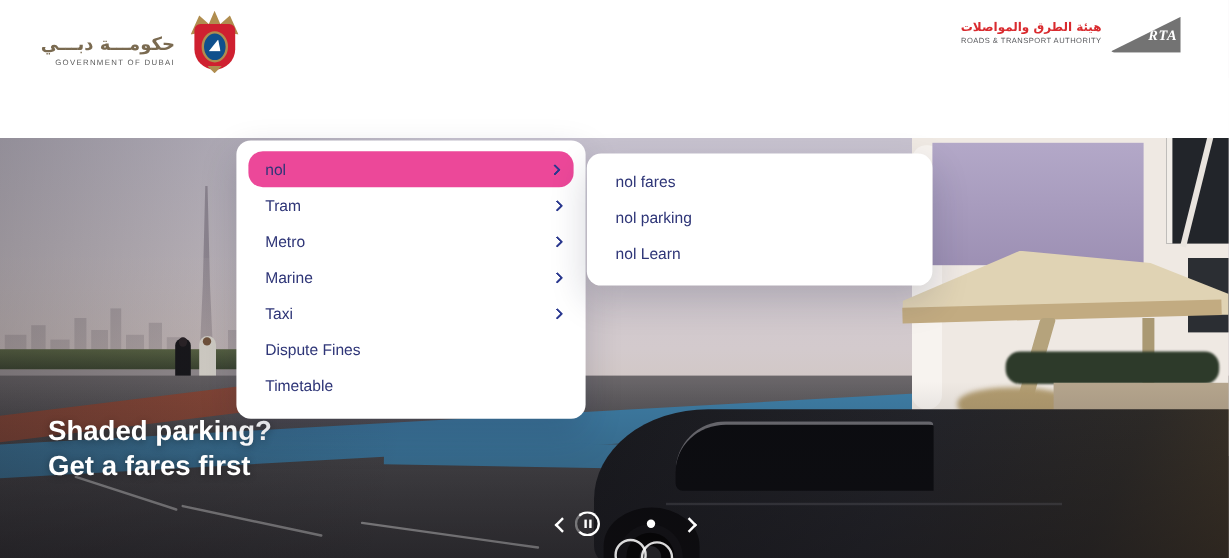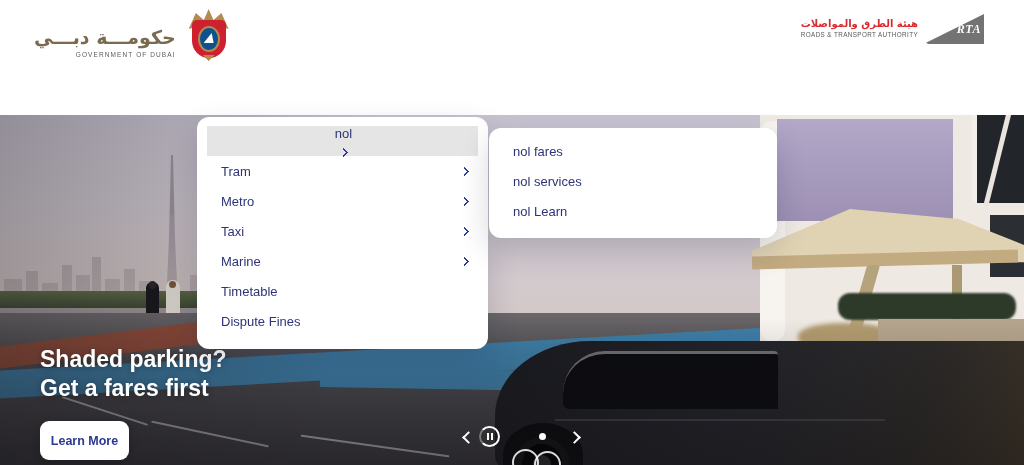--- a/index.html
+++ b/index.html
@@ -8,21 +8,21 @@
     font-family:"Liberation Sans", sans-serif;
     background:#fff; position:relative; overflow:hidden;
     width:1024px; height:465px;
   }
   .arabic { font-family:"DejaVu Sans", sans-serif; }
 
   
   .header { position:absolute; top:0; left:0; width:1024px; height:115px; background:#fff; z-index:5; }
   .gov-logo { position:absolute; top:9px; left:34px; display:flex; align-items:center; gap:10px; }
   .gov-text { text-align:right; padding-top:14px; }
-  .gov-ar { color:#7a6a50; font-size:19px; font-weight:bold; letter-spacing:1px; }
+  .gov-ar { color:#7a6a50; font-size:15px; font-weight:bold; letter-spacing:1px; }
   .gov-en { color:#5b5b5b; font-size:6.5px; letter-spacing:1.1px; margin-top:3px; }
   .emblem { position:relative; width:46px; height:52px; }
   .emblem-wings { position:absolute; top:0; left:3px; width:40px; height:20px; background:#b08d4f;
     clip-path:polygon(0 100%, 18% 20%, 38% 55%, 50% 0, 62% 55%, 82% 20%, 100% 100%, 50% 75%); }
   .emblem-shield { position:absolute; top:11px; left:6px; width:34px; height:38px; background:#cf2030;
     border-radius:5px 5px 17px 17px; }
   .emblem-orb { position:absolute; top:17px; left:12px; width:22px; height:26px; background:#10508c;
     border-radius:50%; border:2px solid #b08d4f; }
   .emblem-sail { position:absolute; top:24px; left:18px; width:10px; height:10px; background:#fff;
     clip-path:polygon(0 100%, 100% 100%, 80% 0); }
@@ -124,21 +124,21 @@
   .dot { left:539px; top:318px; width:7px; height:7px; background:#fff; border-radius:50%; }
   .scroll-ring { position:absolute; border:2px solid rgba(255,255,255,.85); border-radius:50%; width:27px; height:27px; }
   .ring1 { left:512px; top:334px; } .ring2 { left:534px; top:336px; }
 
   
   .panel { position:absolute; background:#fff; border-radius:12px; box-shadow:0 12px 30px rgba(20,30,60,.18); z-index:10; }
   .panel1 { left:197px; top:117px; width:291px; padding:9px 0 13px; }
   .panel2 { left:489px; top:128px; width:288px; padding:8px 0 12px; }
   .menu-item { height:30px; display:flex; align-items:center; justify-content:space-between; padding:0 20px 0 24px; cursor:pointer; }
   .menu-item .lbl { color:#2e3577; font-size:13px; }
-  .menu-item.hl { background:#e5e5e5; border-radius:0; margin:0 10px; padding:0 12px 0 14px;flex-direction:column; }
+  .menu-item.hl { background:#ec4899; border-radius:12px; margin:0 10px; padding:0 12px 0 14px; }
   .chev-r { width:7px; height:7px; border-top:2.4px solid #2b3990; border-right:2.4px solid #2b3990; transform:rotate(45deg); border-radius:1px; flex:none; }
 </style>
 </head>
 <body>
 
 <div class="header">
   <div class="gov-logo">
     <div class="gov-text">
       <div class="gov-ar arabic">حكومـــة دبـــي</div>
       <div class="gov-en">GOVERNMENT OF DUBAI</div>
@@ -260,21 +260,20 @@
     <div class="wheel"></div>
     <div class="hub"></div>
   </div>
 
   <div class="shade-overlay"></div>
 
   <div class="hero-copy">
     <div class="hero-line">Shaded parking?</div>
     <div class="hero-line">Get a fares first</div>
   </div>
-  <button class="cta">Learn More</button>
 
   <div class="carousel">
     <div class="car-ctl chev prev"></div>
     <div class="car-ctl pause-btn"></div>
     <div class="car-ctl dot"></div>
     <div class="car-ctl chev next"></div>
     <div class="scroll-ring ring1"></div>
     <div class="scroll-ring ring2"></div>
   </div>
 </div>
@@ -286,38 +285,38 @@
   </div>
   <div class="menu-item">
     <span class="lbl">Tram</span>
     <span class="chev-r"></span>
   </div>
   <div class="menu-item">
     <span class="lbl">Metro</span>
     <span class="chev-r"></span>
   </div>
   <div class="menu-item">
+    <span class="lbl">Marine</span>
+    <span class="chev-r"></span>
+  </div>
+  <div class="menu-item">
     <span class="lbl">Taxi</span>
     <span class="chev-r"></span>
   </div>
   <div class="menu-item">
-    <span class="lbl">Marine</span>
-    <span class="chev-r"></span>
+    <span class="lbl">Dispute Fines</span>
   </div>
   <div class="menu-item">
     <span class="lbl">Timetable</span>
   </div>
-  <div class="menu-item">
-    <span class="lbl">Dispute Fines</span>
-  </div>
 </div>
 
 <div class="panel panel2">
   <div class="menu-item">
     <span class="lbl">nol fares</span>
   </div>
   <div class="menu-item">
-    <span class="lbl">nol services</span>
+    <span class="lbl">nol parking</span>
   </div>
   <div class="menu-item">
     <span class="lbl">nol Learn</span>
   </div>
 </div>
 
 </body></html>

